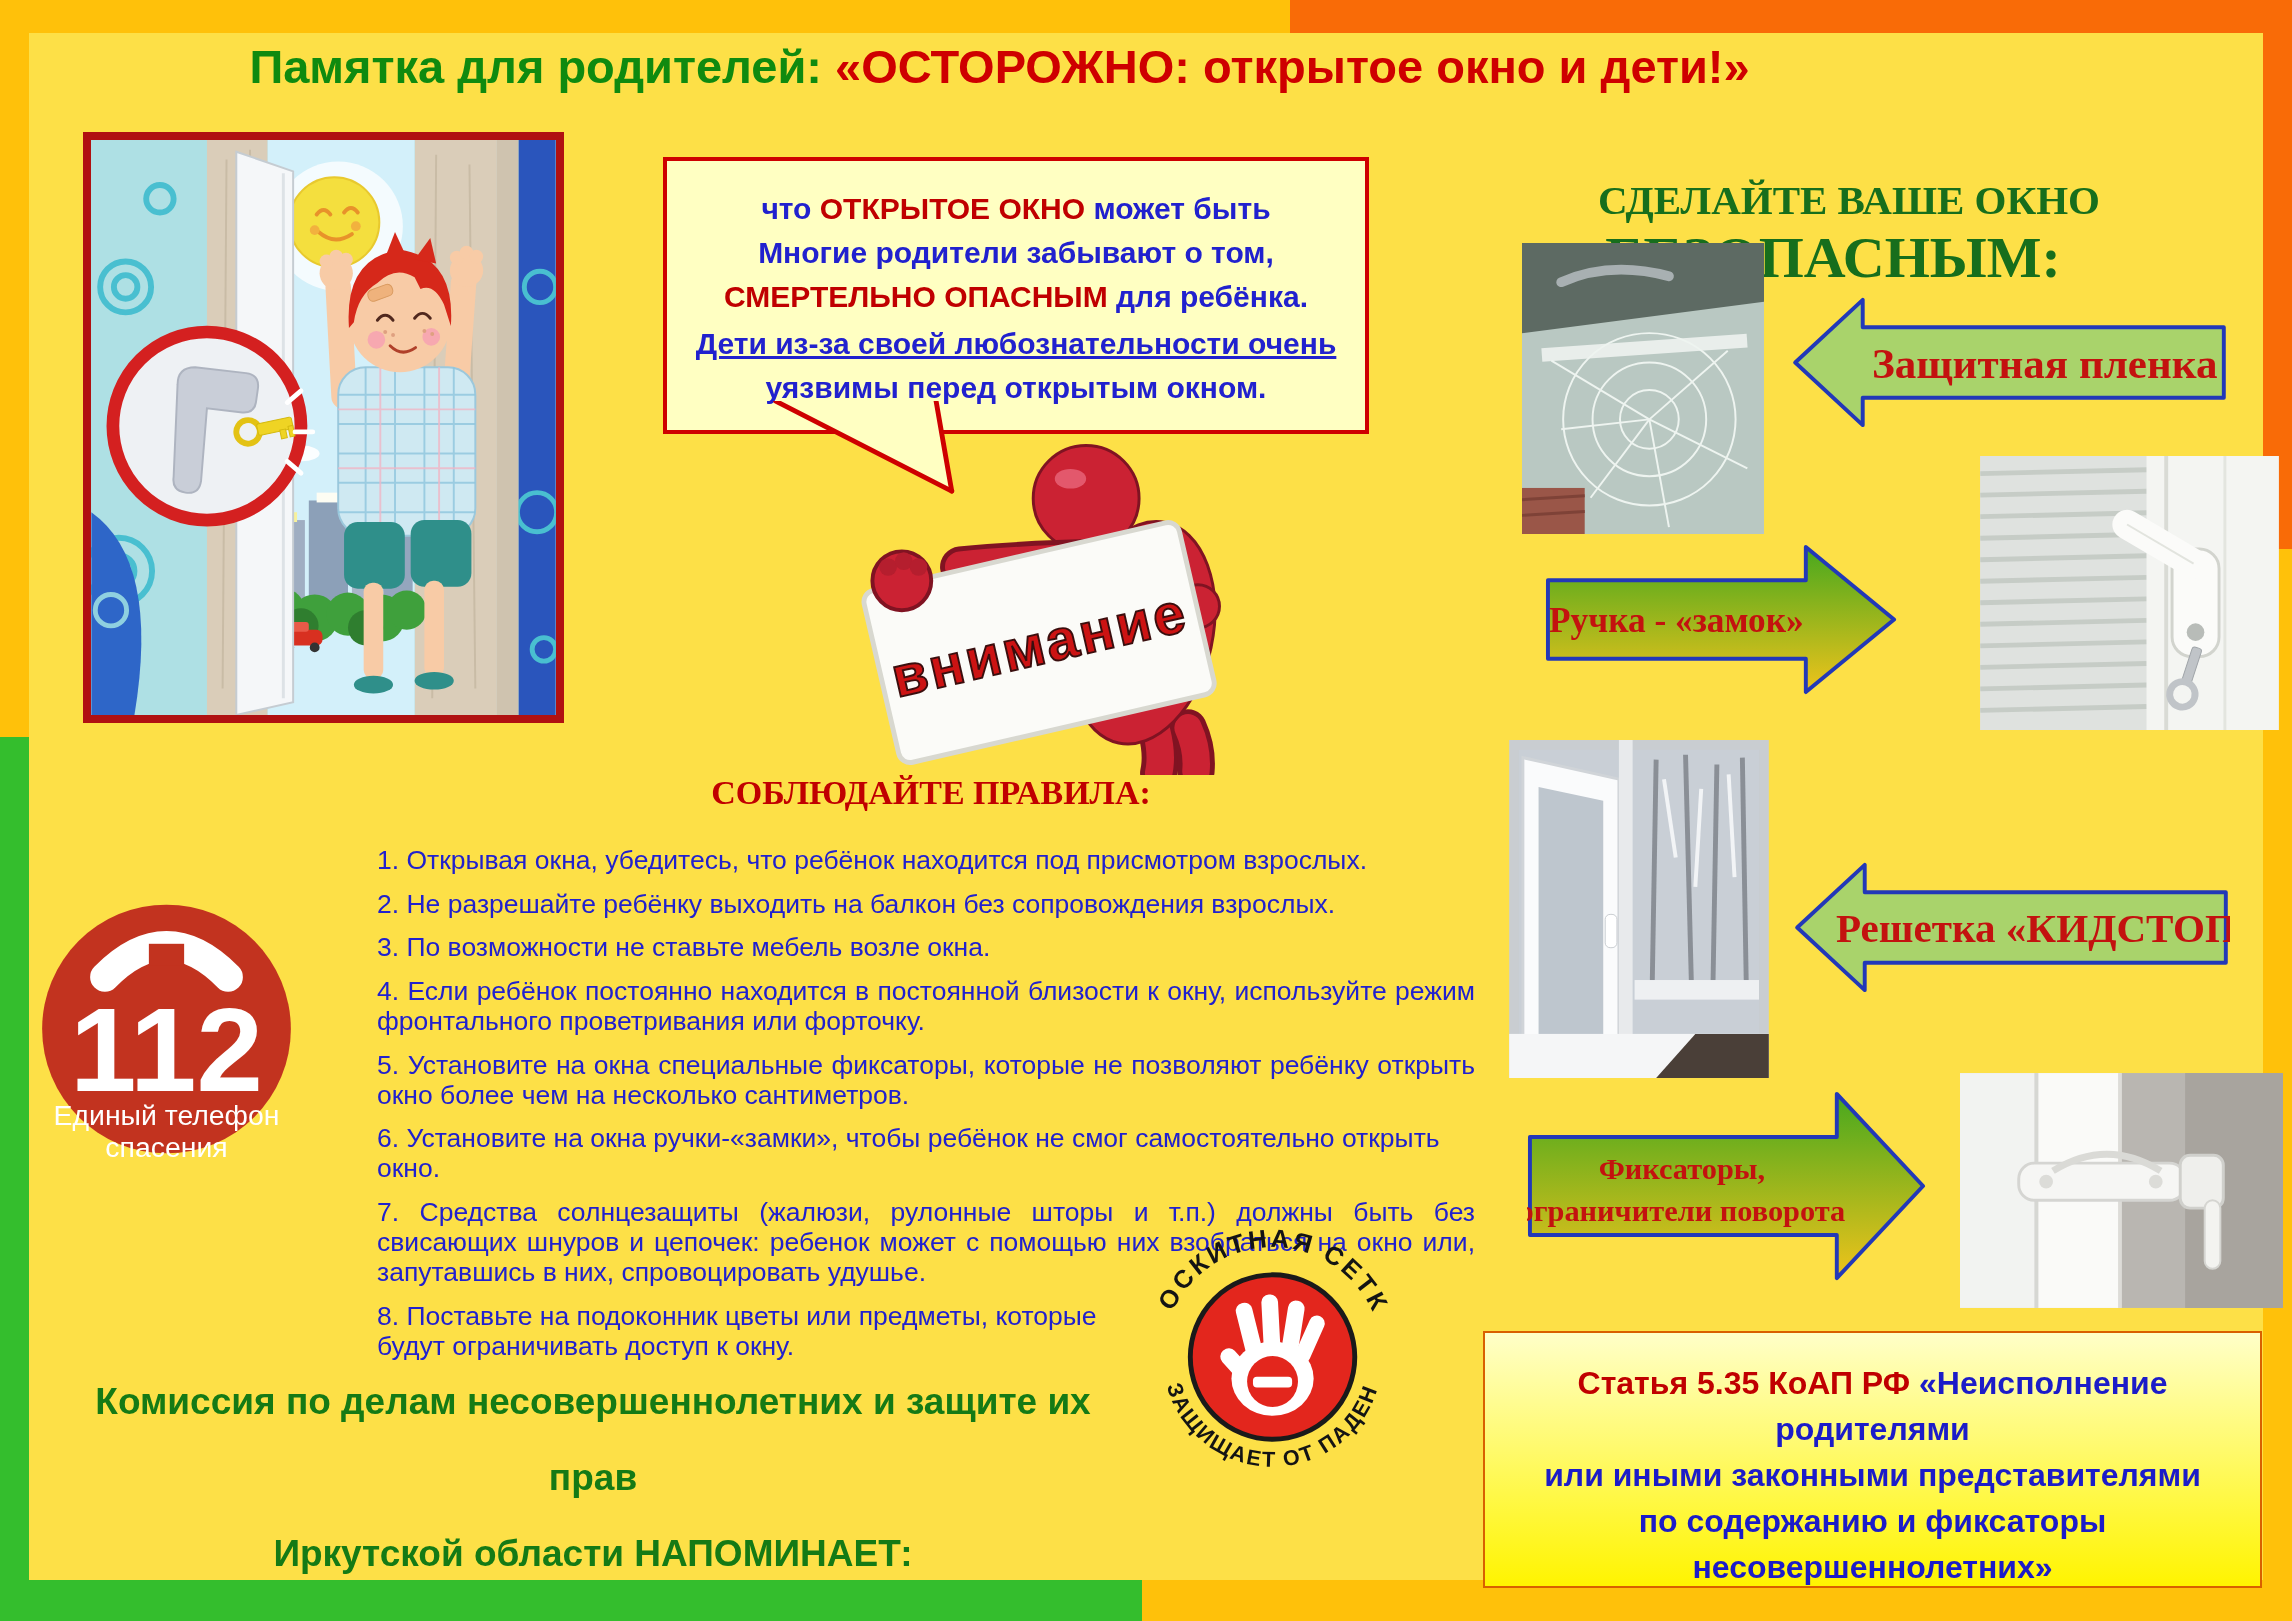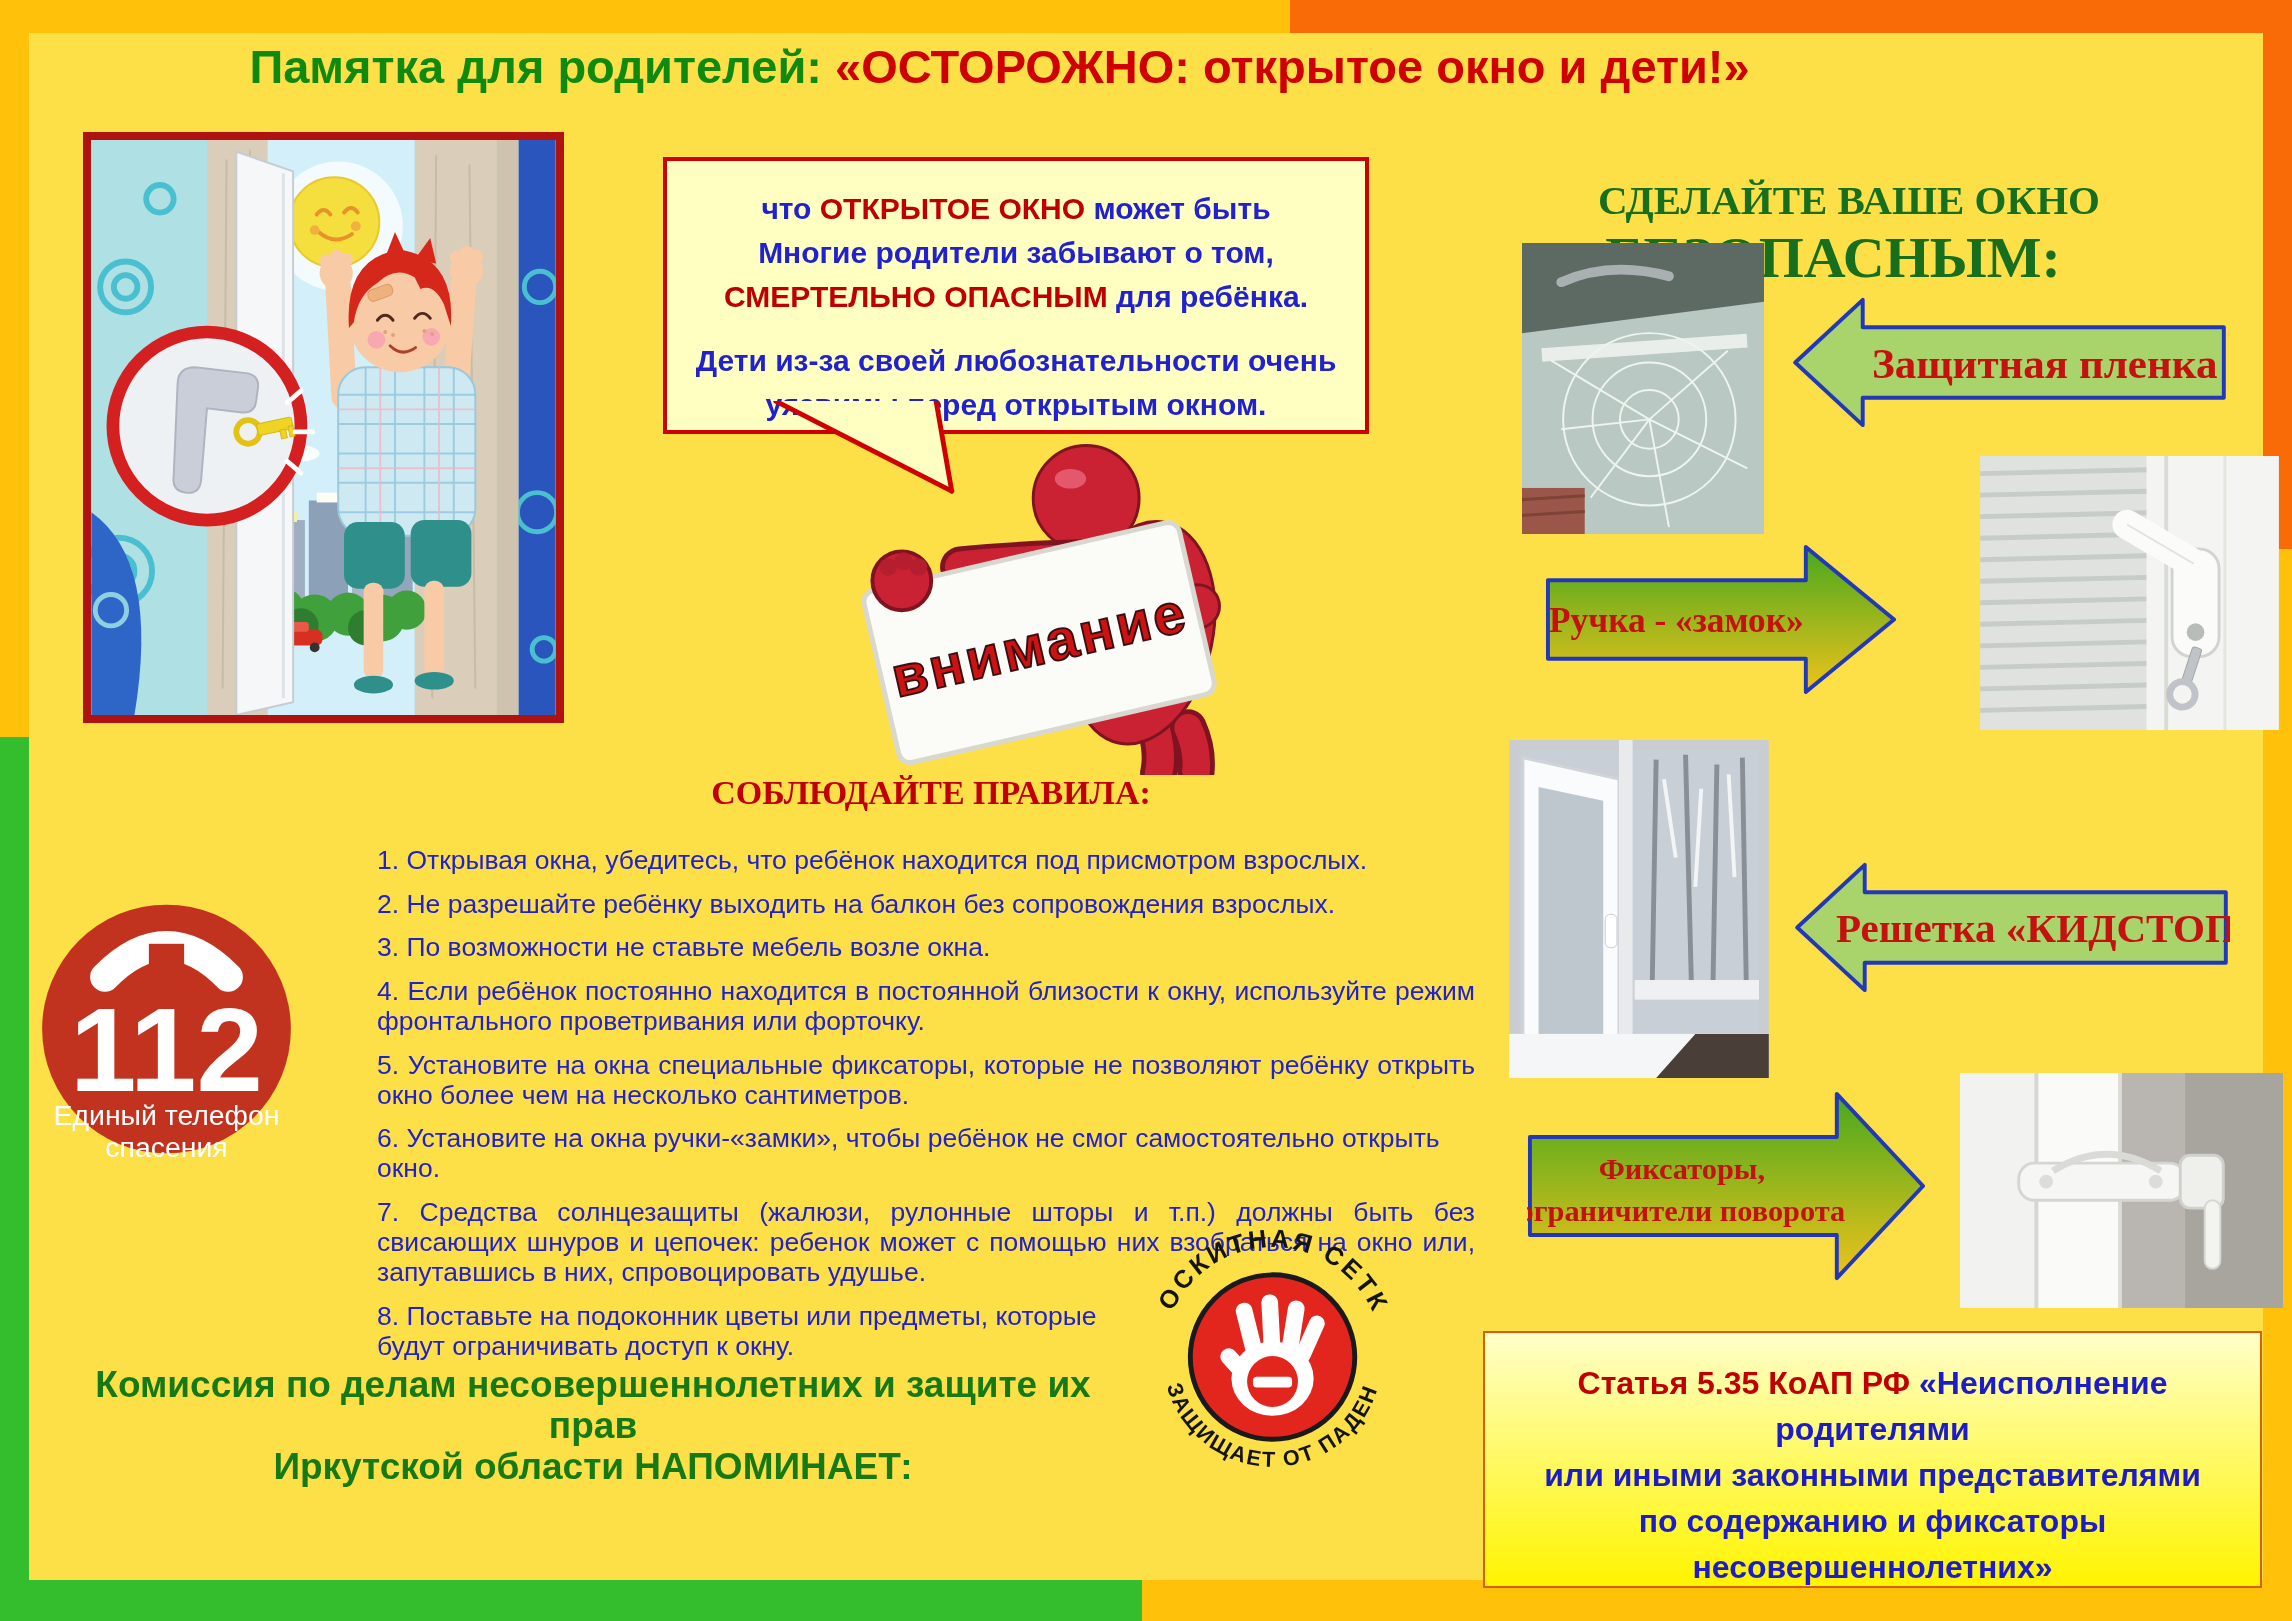--- a/index.html
+++ b/index.html
@@ -11,38 +11,38 @@
   
   #title{left:176px;top:39px;width:1647px;text-align:center;font-size:47px;font-weight:bold;letter-spacing:0px;}
   #title .t-green{color:#0f8a0f;}
   #title .t-red{color:#ce0000;}
   
   #illu{left:83px;top:132px;width:465px;height:575px;border:8.8px solid #b01111;background:#aee0e4;}
   
   #bubble{left:663px;top:157px;width:698px;height:243px;background:#ffffc2;border:4.9px solid #ce0000;
           text-align:center;font-weight:bold;font-size:30px;line-height:44px;color:#2121ce;padding-top:25.5px;}
   #bubble .red{color:#c00000;}
-  #bubble .p2{margin-top:20px;}
+  #bubble .p2{margin-top:3px;text-decoration:underline;}
   
   #safe-header{left:1392px;top:176px;width:882px;text-align:center;color:#176e1c;
                font-family:"Liberation Serif",serif;font-weight:bold;}
   #safe-header .small{font-size:41px;margin-left:32px;}
   #safe-header .big{font-size:58px;}
   
   .arrow-label{font-family:"Liberation Serif",serif;font-weight:bold;fill:#c3120f;}
   
   #rules-heading{left:637px;top:774px;width:588px;text-align:center;color:#c00000;
                  font-family:"Liberation Serif",serif;font-weight:bold;font-size:34px;}
   #rules{left:377px;top:845px;width:1098px;color:#2121ce;font-size:26.5px;line-height:30px;}
   #rules p{margin:0 0 13.7px 0;}
   #rules p.just{text-align:justify;}
   #rules p.narrow{width:774px;}
   
   #commission{left:49px;top:1364px;width:1088px;text-align:center;color:#157a15;font-weight:bold;
-              font-size:37px;line-height:41px;}
+              font-size:37px;line-height:76px;}
   #slogan{left:39px;top:1486px;width:1421px;text-align:center;color:#d10000;font-weight:bold;font-size:44px;}
   
   #law{left:1483px;top:1331px;width:779px;height:257px;border:2px solid #d96000;
        background:linear-gradient(#ffffc8,#fff400);text-align:center;font-weight:bold;font-size:32px;
        line-height:46px;color:#1c1cc8;padding-top:27.4px;box-sizing:border-box;}
   #law .ref{color:#c00000;margin-top:36px;}
   
   .photo{position:absolute;overflow:hidden;}
 </style>
 </head>

